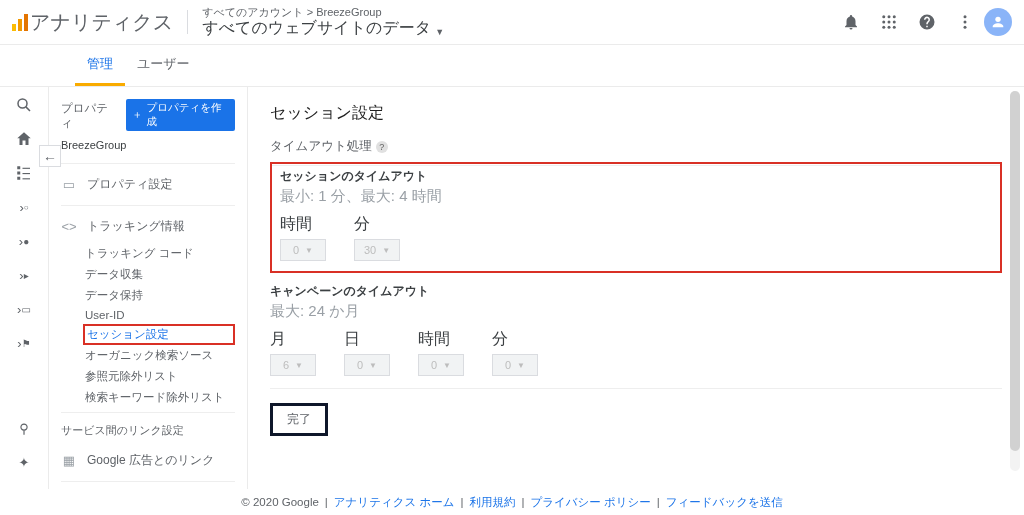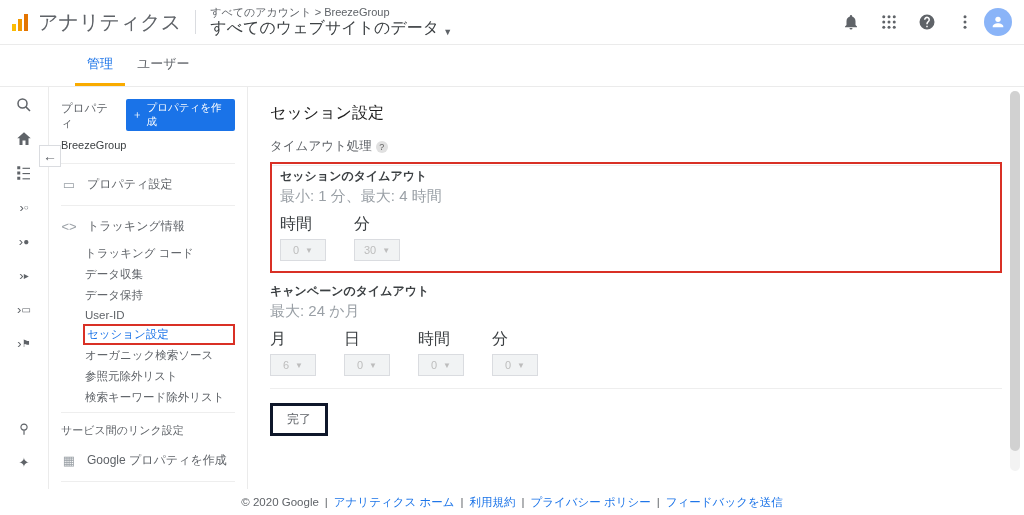--- a/index.html
+++ b/index.html
@@ -1,18 +1,18 @@
 <!DOCTYPE html>
 <html><head>
 <meta charset="utf-8">
 <style>
   * { margin:0; padding:0; box-sizing:border-box; font-family: Arial, "Hiragino Kaku Gothic ProN", Meiryo, sans-serif; }
   body { width:1024px; height:515px; background:#fff; color:#3c4043; font-size:13px; overflow:hidden; }
   .topbar { height:44px; display:flex; align-items:center; padding:0 12px; }
-  .logo { display:flex; align-items:center; gap:8px; }
+  .logo { display:flex; align-items:center; }
   .logo-mark { width:18px; height:18px; position:relative; }
   .logo-mark svg { width:100%; height:100%; }
   .app-title { font-size:20px; color:#5f6368; }
   .topbar .divider { width:1px; height:24px; background:#dadce0; margin:0 14px; }
   .breadcrumb-wrap { display:flex; flex-direction:column; line-height:1.15; }
   .crumb-small { font-size:11px; color:#5f6368; }
   .crumb-large { font-size:16px; color:#3c4043; display:flex; align-items:flex-end; gap:4px; }
   .tri { font-size:9px; color:#5f6368; }
   .spacer { flex:1; }
   .topbar-icn { width:22px; height:22px; margin:0 8px; display:flex; align-items:center; justify-content:center; color:#5f6368; cursor:pointer; }
@@ -183,21 +183,21 @@
     <div class="sub-item">データ保持</div>
     <div class="sub-item">User-ID</div>
     <div class="sub-item sel">セッション設定</div>
     <div class="sub-item">オーガニック検索ソース</div>
     <div class="sub-item">参照元除外リスト</div>
     <div class="sub-item">検索キーワード除外リスト</div>
     <div class="side-divider"></div>
     <div class="section-label">サービス間のリンク設定</div>
     <div class="side-item">
         <span class="nav-icn">▦</span>
-        <span>Google プロパティを作成</span>
+        <span>Google 広告とのリンク</span>
       </div>
     <div class="side-divider"></div>
     <div class="side-item">
         <span class="nav-icn">▣</span>
         <span>AdSense のリンク設定</span>
       </div>
 
   </div>
 
   <div class="content">

